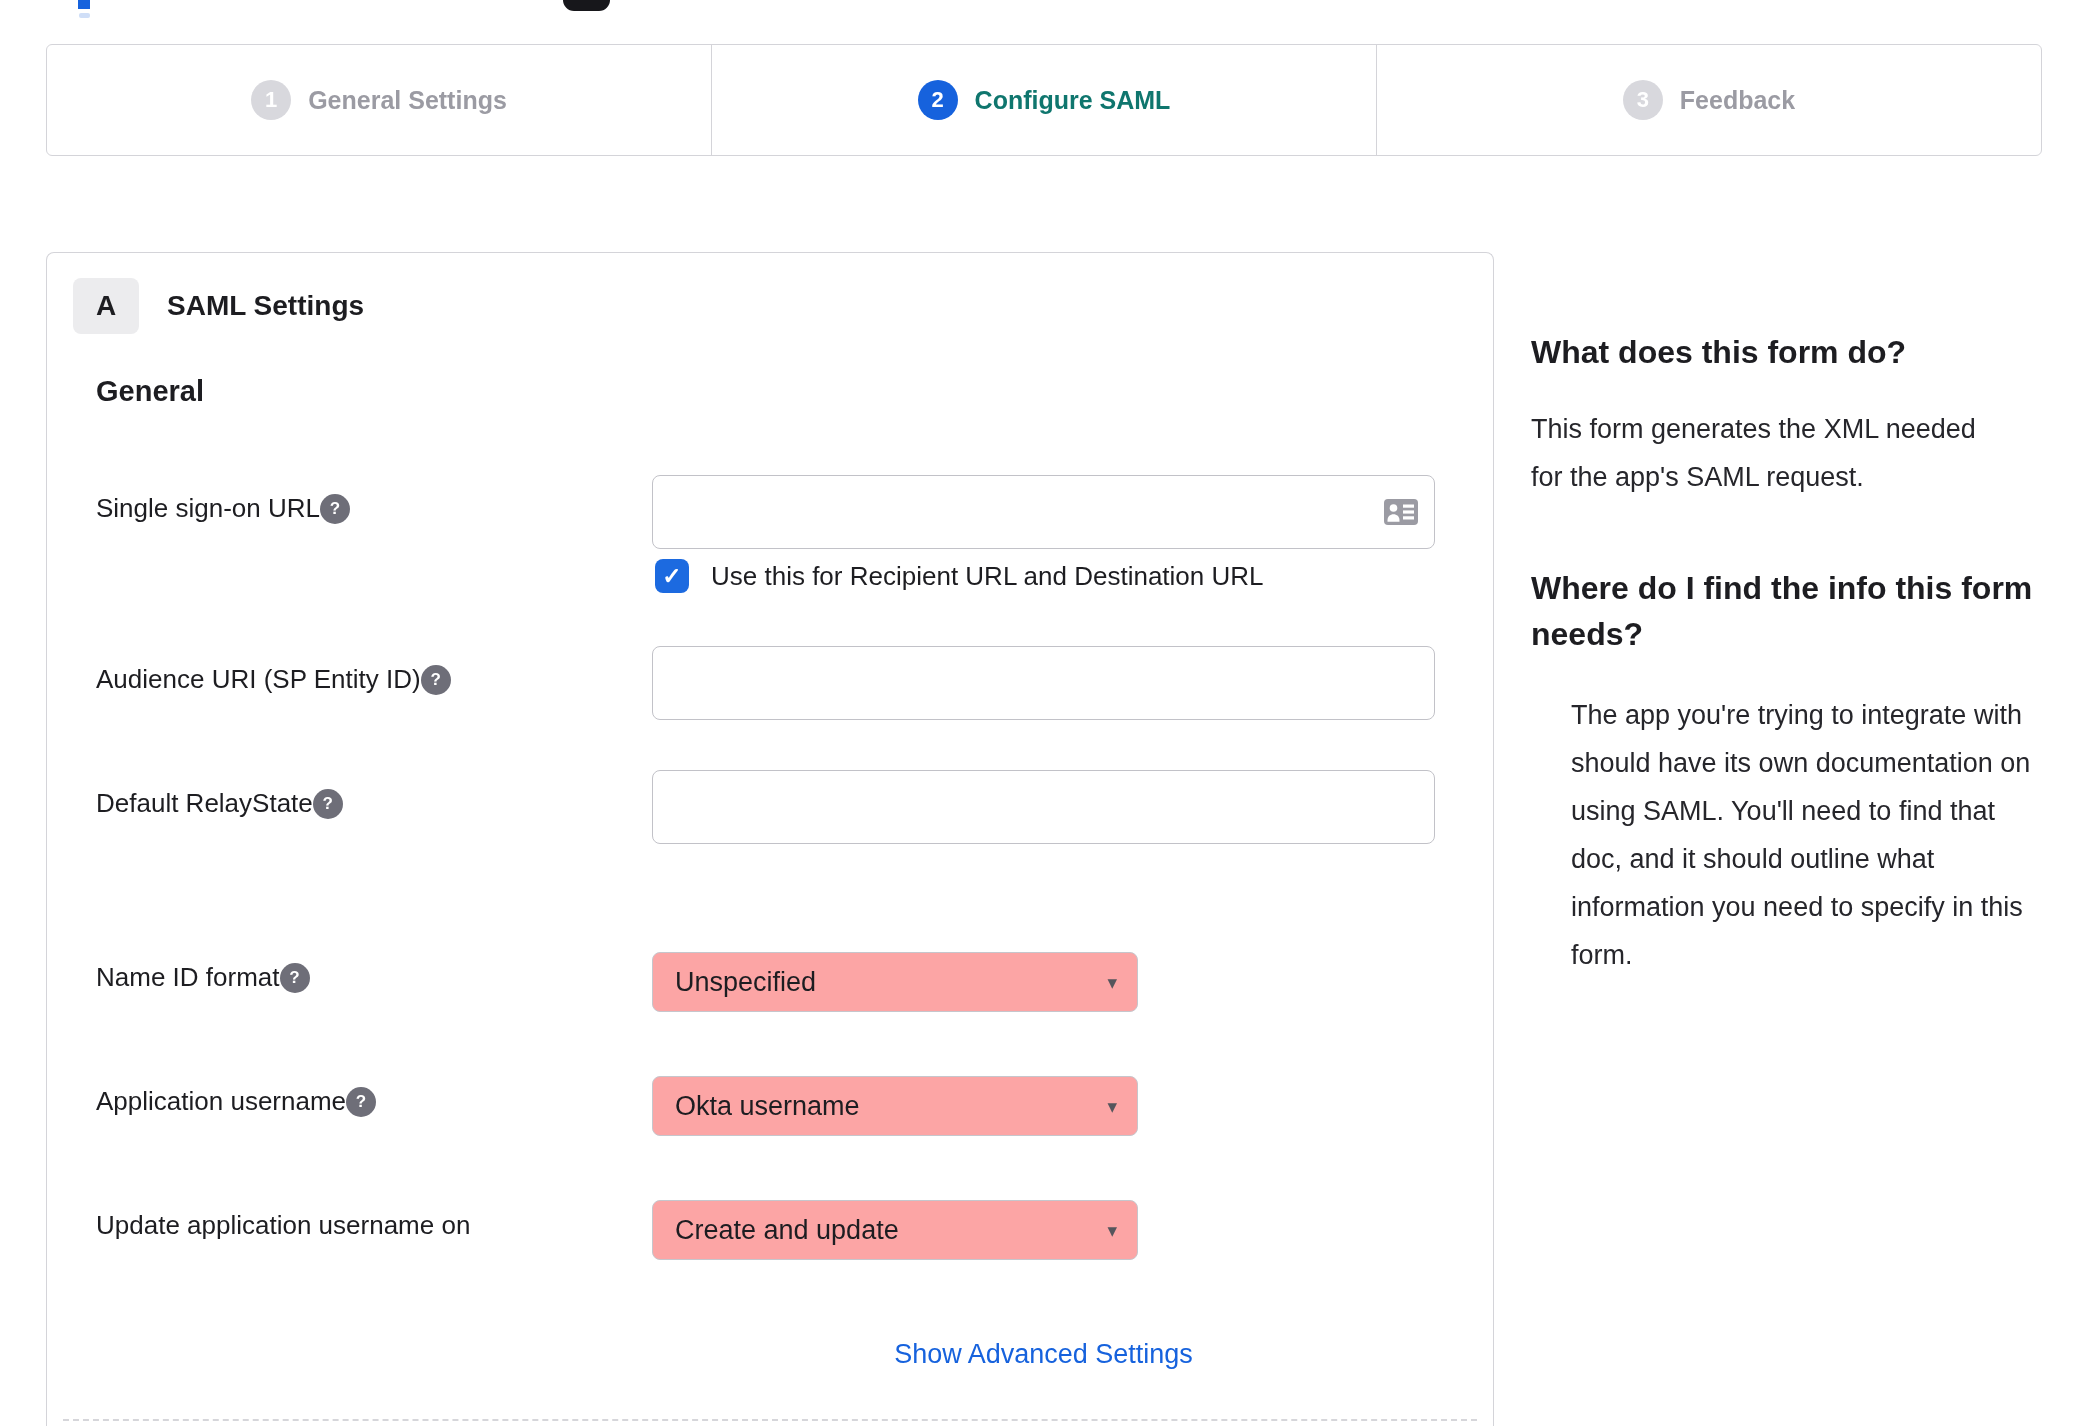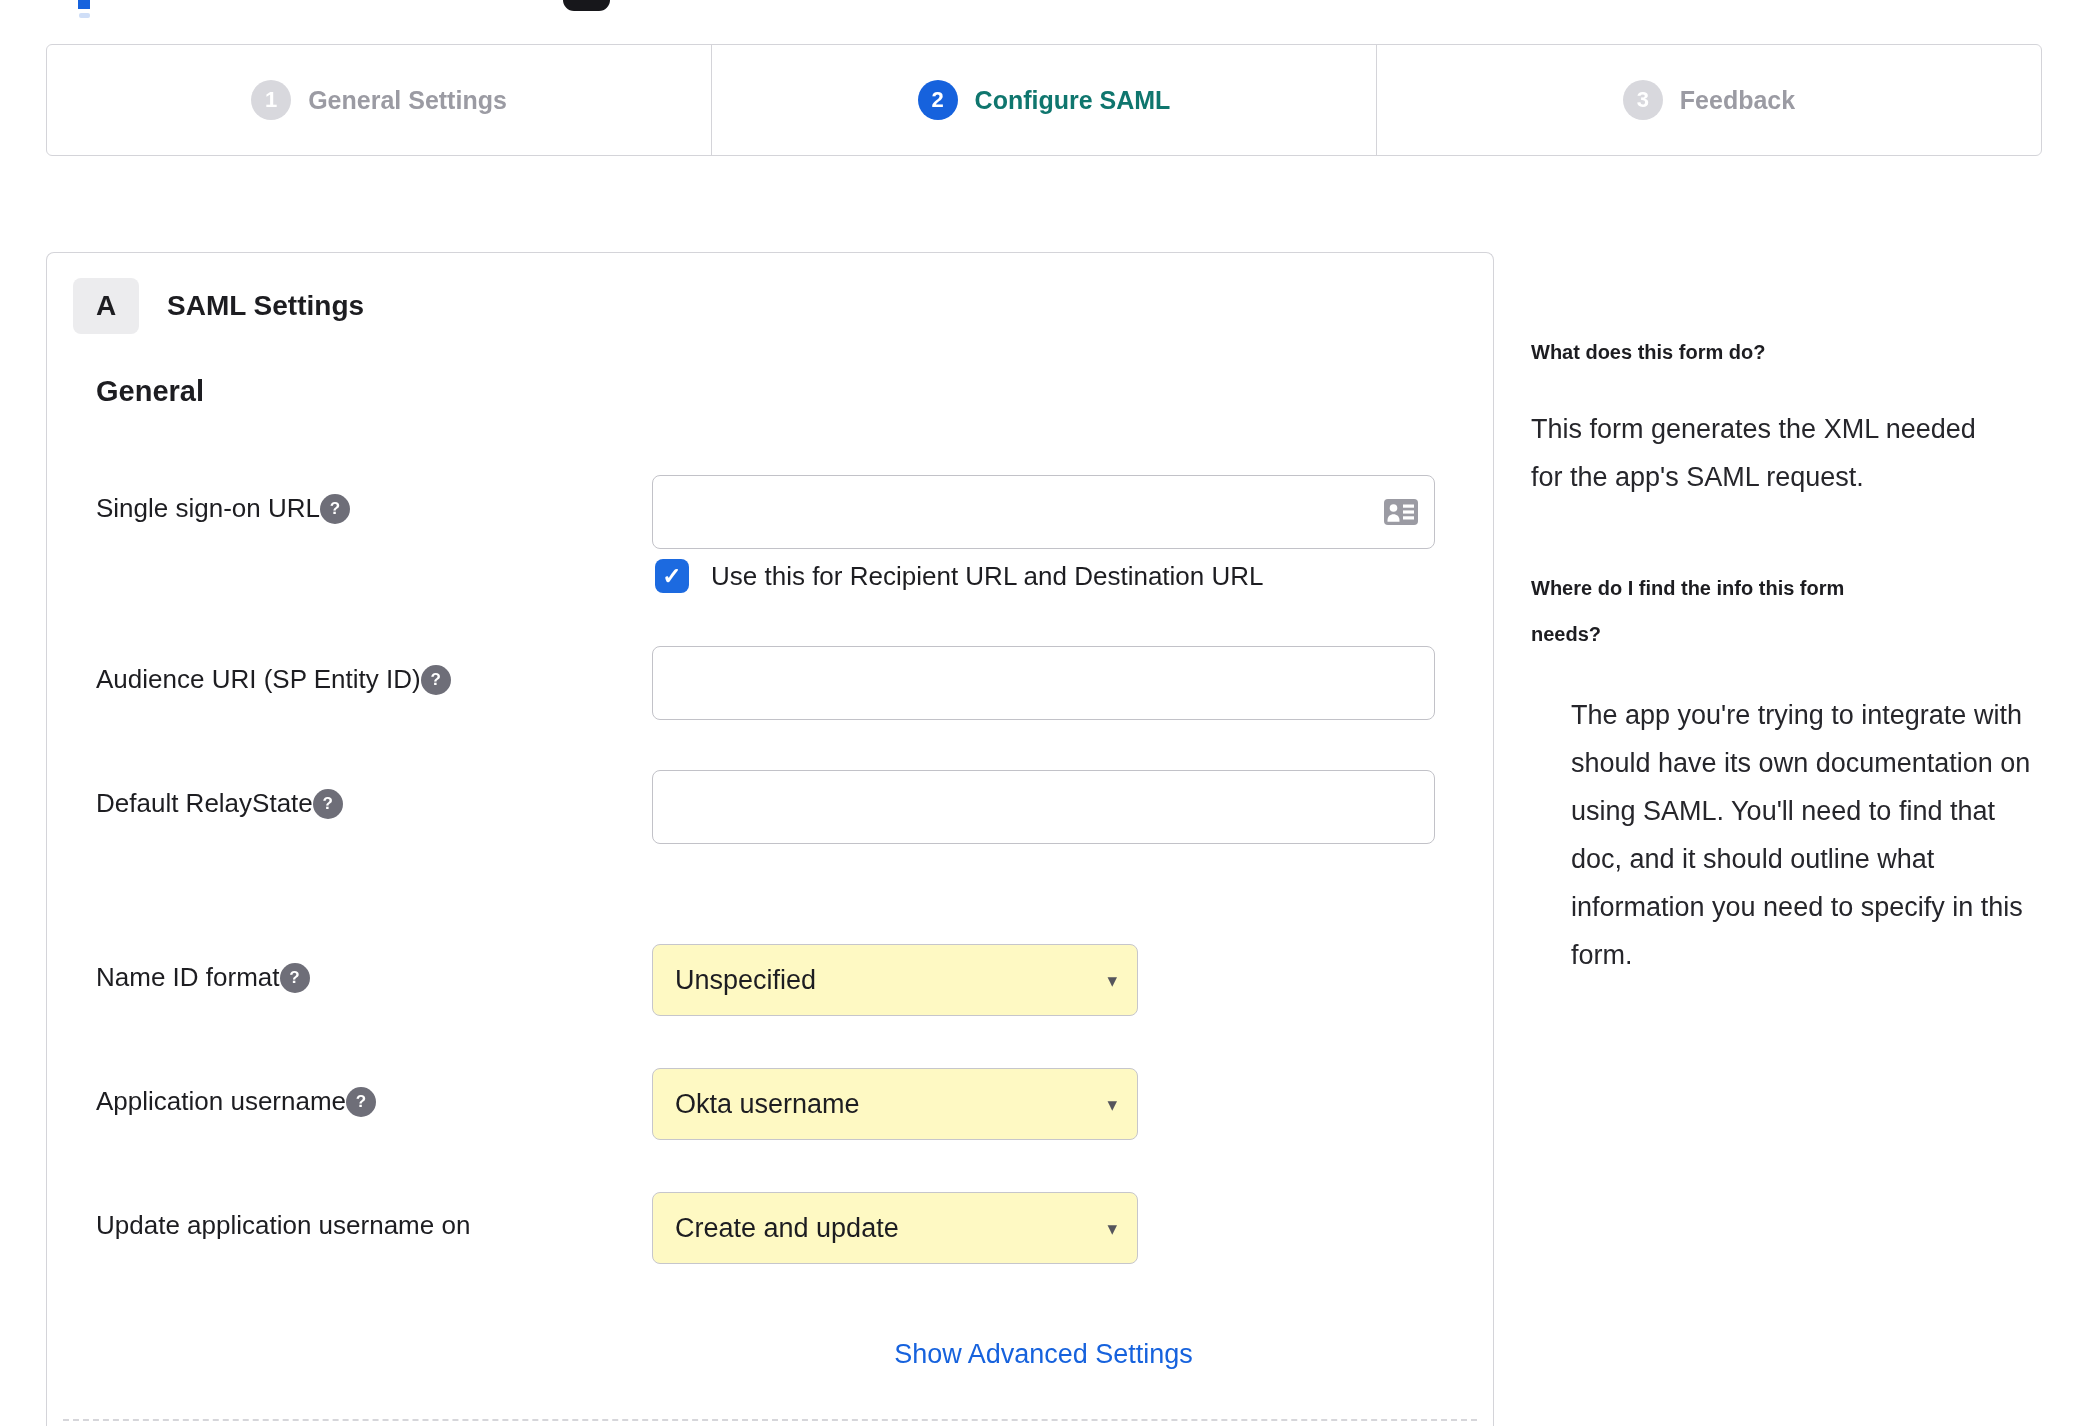--- a/index.html
+++ b/index.html
@@ -69,22 +69,22 @@
   }
   .text-input-wrap { position:absolute; left:605px; top:0; width:783px; height:74px; }
   .text-input {
     width:100%; height:100%; border:1px solid #c2c2c8; border-radius:8px;
     background:#fff; font-family:"Liberation Sans", sans-serif; font-size:26px;
     padding:0 70px 0 20px; color:#1d1d21; outline:none;
   }
   .input-icon { position:absolute; right:16px; top:50%; transform:translateY(-50%); line-height:0; }
 
   .select {
-    position:absolute; left:605px; top:0; width:486px; height:72px;
-    border:1px solid #c6c6cc; border-radius:8px; background:#fef9c3;
+    position:absolute; left:605px; top:8px; width:486px; height:60px;
+    border:1px solid #c6c6cc; border-radius:8px; background:#fca5a5;
     display:flex; align-items:center; cursor:pointer;
   }
   .select .select-value { font-size:27px; padding-left:22px; color:#1d1d21; }
   .select .caret {
     position:absolute; right:20px; top:50%; transform:translateY(-50%);
     font-size:19px; color:#55555c;
   }
 
   .checkbox-row { position:absolute; left:0; right:0; height:36px; }
   .checkbox {
@@ -100,21 +100,21 @@
   .advanced-link-wrap { position:absolute; left:605px; top:1086px; width:783px; text-align:center; }
   .advanced-link { font-size:27px; color:#1662dd; text-decoration:none; cursor:pointer; }
 
   .dashed-divider {
     position:absolute; left:16px; right:16px; top:1166px;
     border-top:2px dashed #d6d6da;
   }
 
   
   .help-col { position:absolute; left:1531px; top:329px; width:502px; }
-  .help-col .h { font-size:20px; font-weight:bold; line-height:46px; color:#1d1d21; }
+  .help-col .h { font-size:32px; font-weight:bold; line-height:46px; color:#1d1d21; }
   .help-col .p { font-size:27px; line-height:48px; color:#26262b; }
   .help-col .p1 { margin-top:30px; }
   .help-col .h2 { margin-top:64px; }
   .help-col .p2 { margin-top:34px;margin-left:40px; }
 </style>
 </head>
 <body>
 
 <div class="frag-blue"></div>
 <div class="frag-blue-l"></div>

